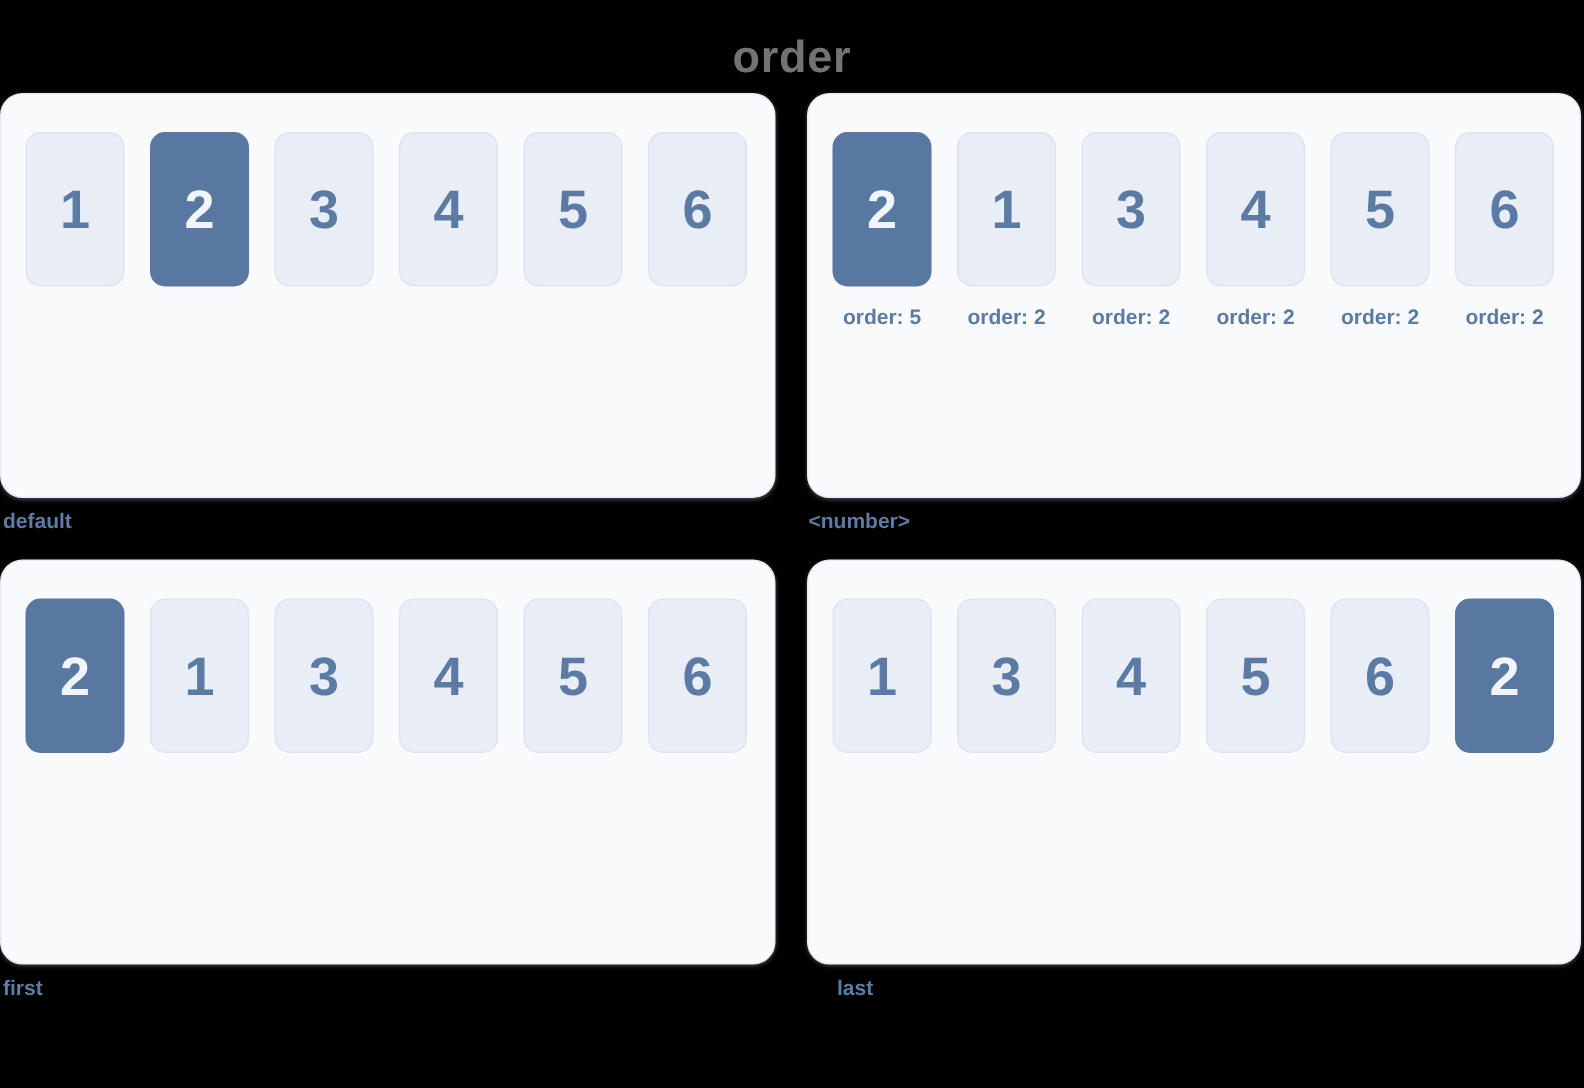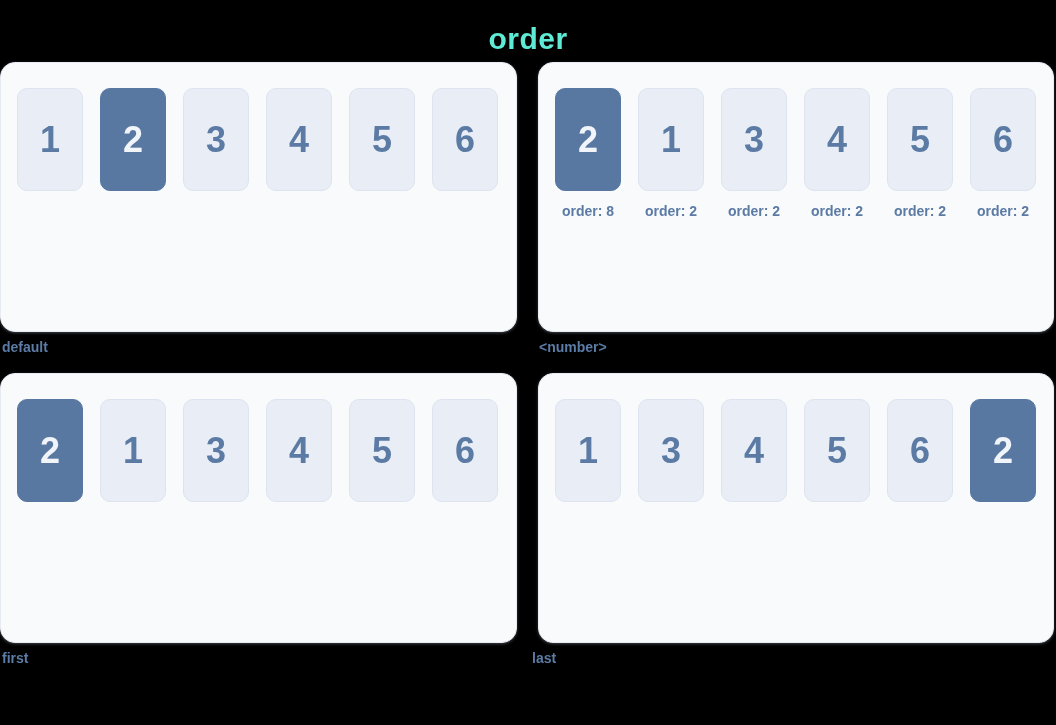--- a/index.html
+++ b/index.html
@@ -13,21 +13,21 @@
     overflow: hidden;
   }
   .page-title {
     position: absolute;
     top: 2px;
     left: 0;
     width: 100%;
     text-align: center;
     font-size: 30px;
     font-weight: 700;
-    color: #5eead4;
+    color: #737373;
     letter-spacing: 0.5px;
   }
   .panel {
     position: absolute;
     background: #f8fafc;
     border: 1px solid #e7ecf4;
     border-radius: 15px;
     padding: 25px 16px;
     display: flex;
     align-items: flex-start;
@@ -73,41 +73,41 @@
   }
   .caption {
     position: absolute;
     font-size: 14px;
     font-weight: 700;
     color: #5b7ca6;
   }
   .caption-tl { left: 2px;   top: 339px; }
   .caption-tr { left: 539px; top: 339px; text-align: right; }
   .caption-bl { left: 2px;   top: 650px; }
-  .caption-br { left: 532px; top: 650px; }
+  .caption-br { left: 558px; top: 650px; }
 </style>
 </head>
 <body>
 
 <h1 class="page-title">order</h1>
 
 <div class="panel panel-tl">
   <div class="box">1</div>
   <div class="box hl">2</div>
   <div class="box">3</div>
   <div class="box">4</div>
   <div class="box">5</div>
   <div class="box">6</div>
 </div>
 <div class="caption caption-tl">default</div>
 
 <div class="panel panel-tr">
   <div class="item">
     <div class="box hl">2</div>
-    <div class="order-label">order: 8</div>
+    <div class="order-label">order: 5</div>
   </div>
   <div class="item">
     <div class="box">1</div>
     <div class="order-label">order: 2</div>
   </div>
   <div class="item">
     <div class="box">3</div>
     <div class="order-label">order: 2</div>
   </div>
   <div class="item">

